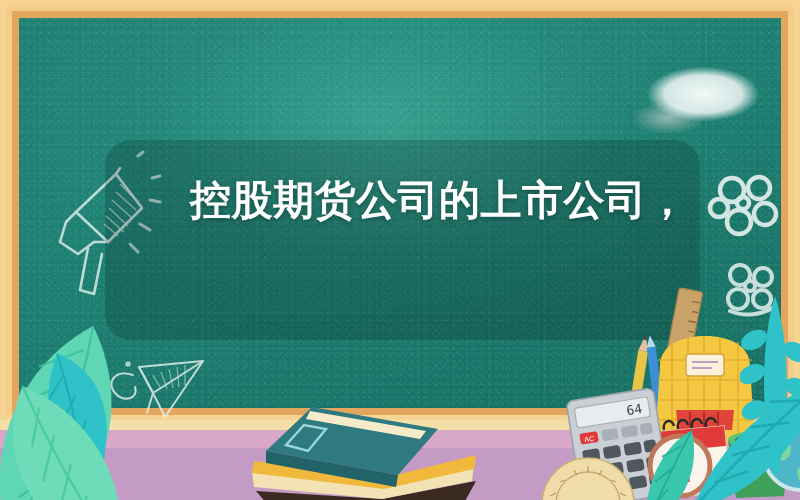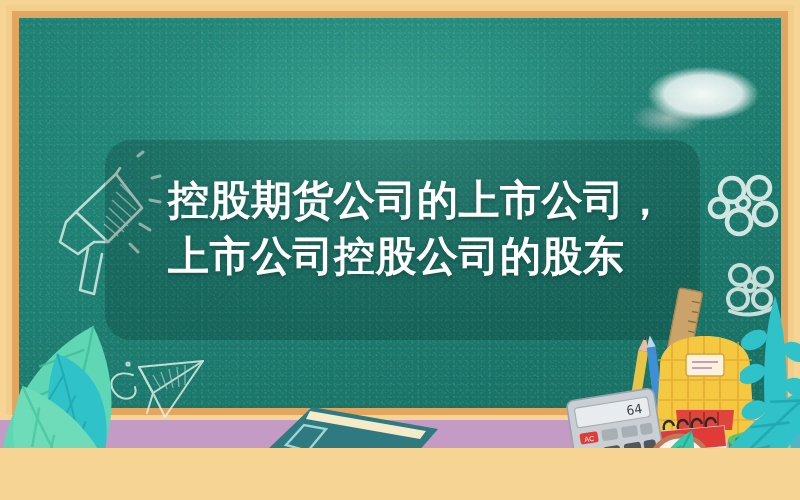--- a/index.html
+++ b/index.html
@@ -2,21 +2,21 @@
 <html><head>
 <meta charset="utf-8">
 <title>Chalkboard Article Banner</title>
 <style>
   html,body{margin:0;padding:0;}
   body{
     width:800px;height:500px;overflow:hidden;
     font-family:"Liberation Sans","DejaVu Sans",sans-serif;
     background:#F6D594;
   }
-  .stage{position:relative;width:800px;height:448px;overflow:hidden;background:#F6D594;}
+  .stage{position:relative;width:800px;height:500px;overflow:hidden;background:#F6D594;text-align:right;}
 
   
   .desk-purple{position:absolute;left:0;bottom:0;width:800px;height:78px;background:#C49BC4;}
   .desk-pink{position:absolute;left:0;bottom:52px;width:800px;height:26px;background:#D9A7C7;}
   .desk-cream{position:absolute;left:0;bottom:70px;width:800px;height:34px;background:#F4DFA9;}
   .desk-tan{position:absolute;left:0;bottom:96px;width:800px;height:18px;background:#E8C98D;}
   .desk-brown{position:absolute;left:0;bottom:104px;width:800px;height:10px;background:#D8AE72;}
 
   
   .frame-outer{position:absolute;left:0;top:0;width:800px;height:420px;background:#F6D594;}
@@ -186,21 +186,21 @@
       <circle cx="45" cy="22" r="9"></circle>
       <circle cx="44" cy="44" r="9"></circle>
       <circle cx="20" cy="44" r="10"></circle>
       <circle cx="32" cy="31" r="5"></circle>
       <path d="M12 56 C26 62 44 60 56 52"></path>
     </g>
   </svg>
 
   <div class="text-panel"></div>
 
-  <div class="headline"><span>控股期货公司的上市公司，</span><br><span>上市公司控股公司的股东</span></div>
+  <div class="headline"><span>控股期货公司的上市公司，</span><br></div>
 
   <svg class="prop leaf-l1" viewBox="0 0 170 190">
     <path d="M150 12 C88 22 24 72 8 150 C6 168 18 182 40 180 C116 170 162 96 150 12 Z" fill="#5FD6B4"></path>
     <g stroke="#3FBF9C" stroke-width="2.4" fill="none" opacity=".8">
       <path d="M150 12 C118 72 78 128 20 172"></path>
       <path d="M134 32 L86 34"></path>
         <path d="M128 58 L66 62"></path>
         <path d="M116 84 L50 92"></path>
       <path d="M100 110 L36 124"></path>
         <path d="M80 136 L26 152"></path>

